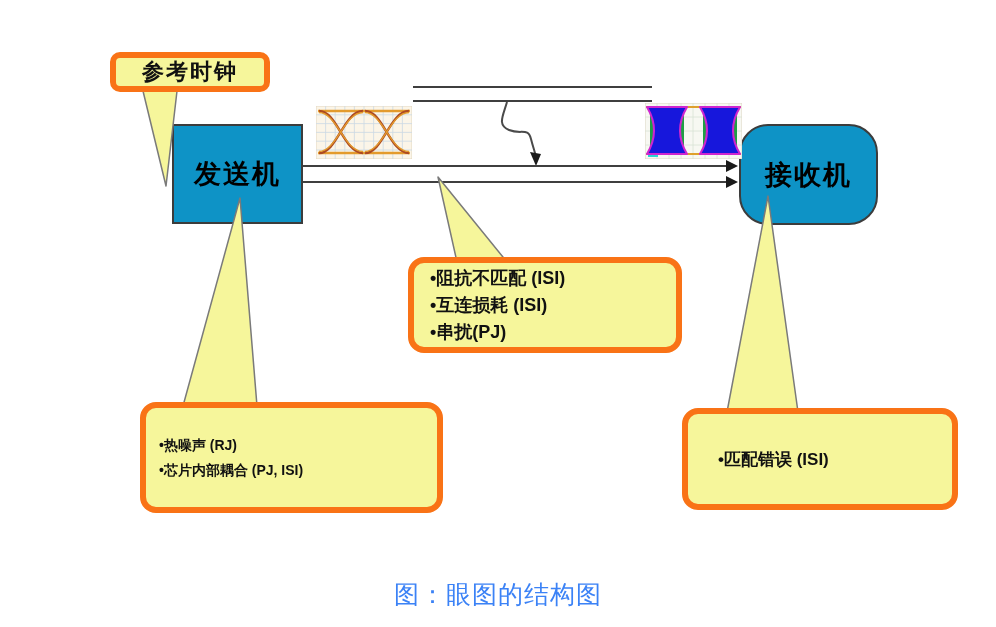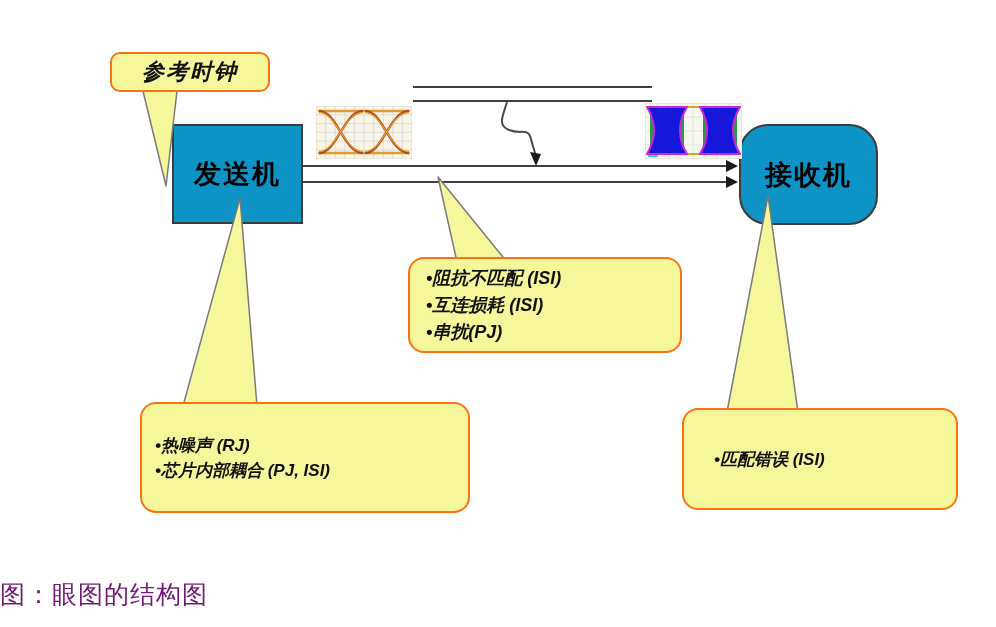--- a/index.html
+++ b/index.html
@@ -10,35 +10,35 @@
   .layer{position:absolute;left:0;top:0;width:996px;height:627px;pointer-events:none;}
   .box{
     position:absolute;background:#0e93c6;border:2px solid #3c3c3c;
     display:flex;align-items:center;justify-content:center;
     color:#000;font-weight:bold;font-size:27px;letter-spacing:2px;
     font-family:Liberation Serif, serif;
     z-index:2;box-sizing:border-box;
   }
   .tails{z-index:3;}
   .callout{
-    position:absolute;background:#f6f69b;border:2px solid #f97316;
-    box-sizing:border-box;z-index:4;color:#111;font-style:italic;
+    position:absolute;background:#f6f69b;border:6px solid #f97316;
+    box-sizing:border-box;z-index:4;color:#111;
   }
   .callout.list{display:flex;flex-direction:column;justify-content:center;}
   .callout .item{font-weight:bold;white-space:nowrap;}
   .ref-callout{
     border-radius:10px;display:flex;align-items:center;justify-content:center;
     font-size:22px;font-weight:bold;letter-spacing:2px;
     font-family:"DejaVu Serif", serif;
   }
   .round16{border-radius:16px;}
   .eye{position:absolute;z-index:5;}
   .caption{
-    position:absolute;left:0;right:0;top:578px;
-    color:#701a75;font-size:25px;letter-spacing:1px;
+    position:absolute;left:0;right:0;top:578px;text-align:center;
+    color:#3b82f6;font-size:25px;letter-spacing:1px;
     font-family:"DejaVu Serif", serif;z-index:6;
   }
   .connectors{z-index:1;}
 </style>
 </head>
 <body>
 
 <div class="stage">
 
   <svg class="layer connectors" viewBox="0 0 996 627">
@@ -72,21 +72,21 @@
   <div class="callout ref-callout" style="left:110px;top:52px;width:160px;height:40px;">
     <span>参考时钟</span>
   </div>
 
   <div class="callout list round16" style="left:408px;top:257px;width:274px;height:96px;padding-left:16px;font-size:18px;line-height:27px;">
     <span class="item">•阻抗不匹配 (ISI)</span>
     <span class="item">•互连损耗 (ISI)</span>
     <span class="item">•串扰(PJ)</span>
   </div>
 
-  <div class="callout list round16" style="left:140px;top:402px;width:330px;height:111px;padding-left:13px;font-size:17px;line-height:25px;">
+  <div class="callout list round16" style="left:140px;top:402px;width:303px;height:111px;padding-left:13px;font-size:14px;line-height:25px;">
     <span class="item">•热噪声 (RJ)</span>
     <span class="item">•芯片内部耦合 (PJ, ISI)</span>
   </div>
 
   <div class="callout list round16" style="left:682px;top:408px;width:276px;height:102px;padding-left:30px;font-size:17px;">
     <span class="item">•匹配错误 (ISI)</span>
   </div>
 
   <svg class="eye" style="left:316px;top:106px;" width="96" height="53" viewBox="0 0 96 53">
     <rect x="0" y="0" width="96" height="53" fill="#fbf5e8" stroke="#e3d8c2" stroke-width="1"></rect>

